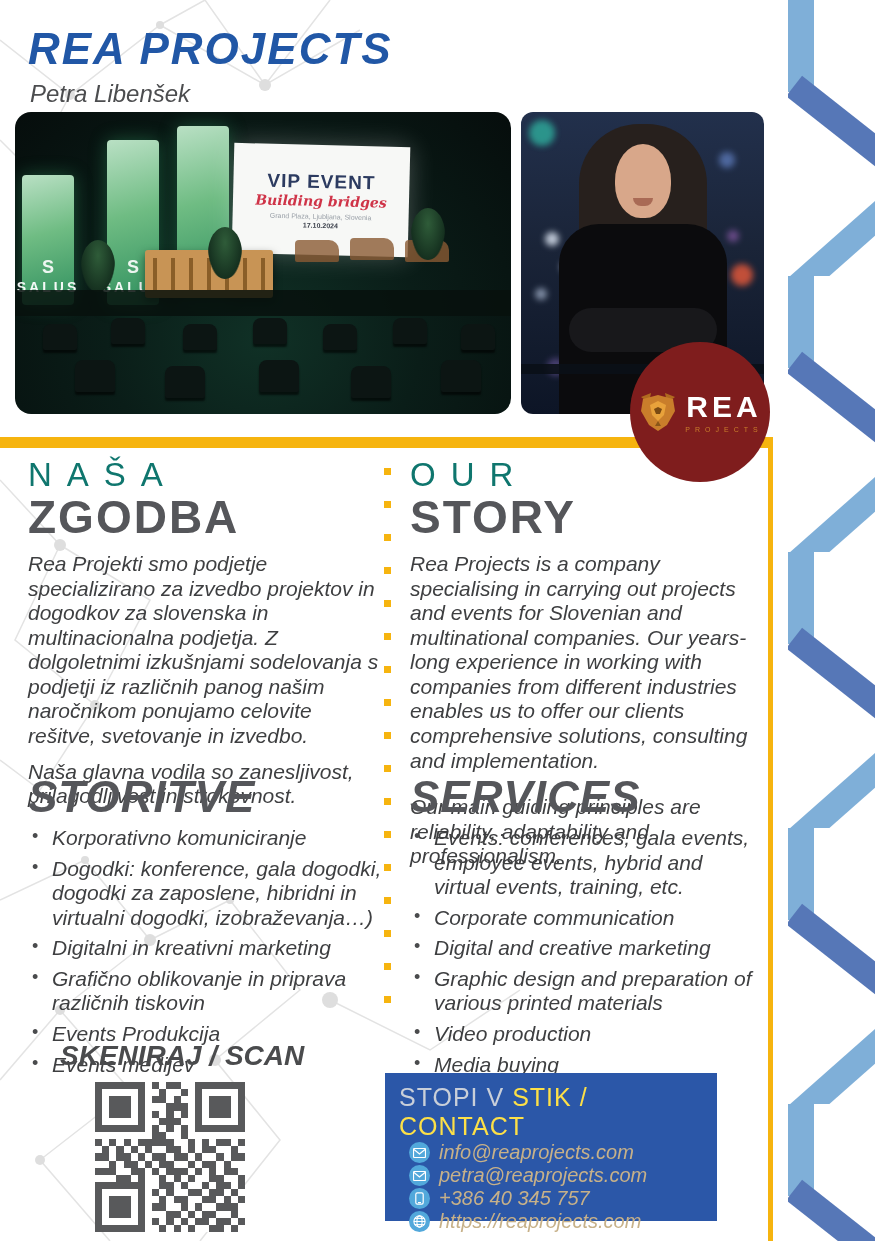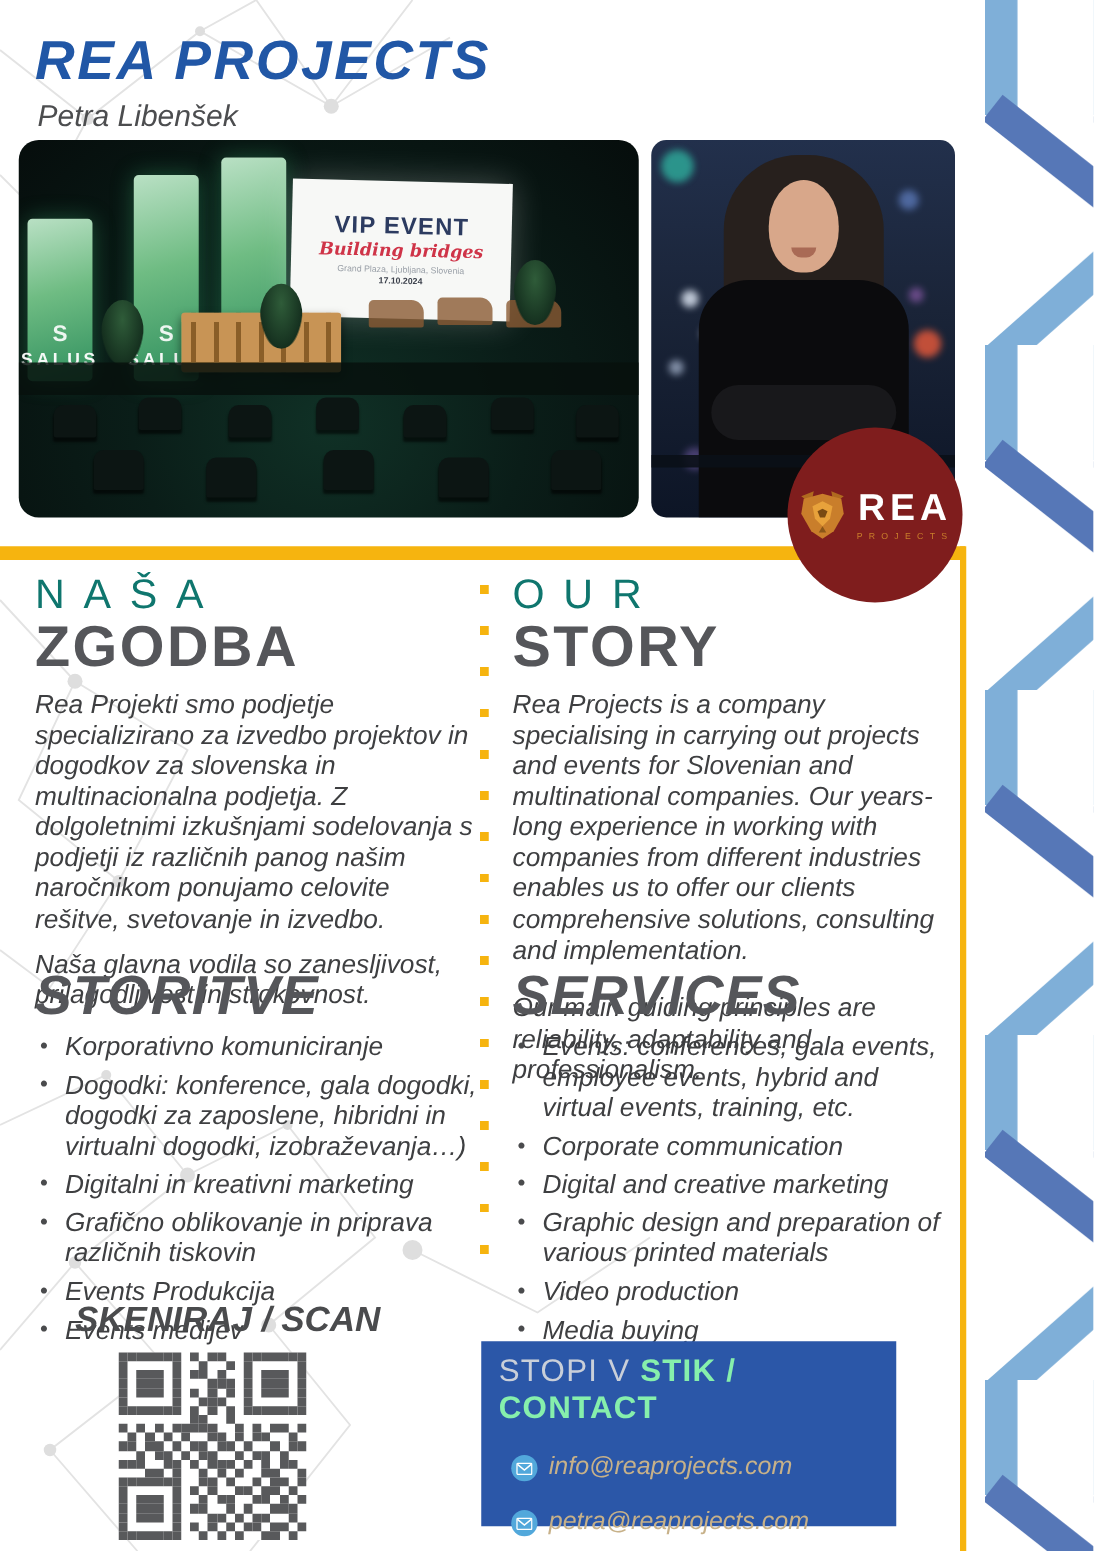--- a/index.html
+++ b/index.html
@@ -82,22 +82,22 @@
   .scanhead{position:absolute;left:60px;top:1040px;font-size:28px;font-weight:bold;font-style:italic;color:#4a4b4d;z-index:3;}
   .qr{position:absolute;left:95px;top:1082px;width:150px;height:150px;display:grid;z-index:3;
       grid-template-columns:repeat(21,1fr);grid-template-rows:repeat(21,1fr);background:#ffffff;}
   .qr .on{background:#58595B;}
 
   
   .contact{position:absolute;left:385px;top:1073px;width:332px;height:148px;background:#2B57A8;z-index:3;
            padding:10px 14px 0 14px;box-sizing:border-box;}
   .contact .head{font-size:25px;letter-spacing:1px;white-space:pre-wrap;}
   .contact .head .plain{color:#c9cfd9;font-weight:400;}
-  .contact .head .accent{color:#86efac;font-weight:bold;}
-  .c-row{display:flex;align-items:flex-end;gap:9px;margin-top:21px;margin-left:10px;}
+  .contact .head .accent{color:#fde047;font-weight:normal;}
+  .c-row{display:flex;align-items:center;gap:9px;margin-top:0;margin-left:10px;}
   .c-ico{width:21px;height:21px;border-radius:50%;background:#52A8DB;flex:0 0 auto;
          display:flex;align-items:center;justify-content:center;}
   .c-txt{font-size:20px;font-style:italic;color:#C7B189;}
 </style>
 </head>
 <body>
 
 <svg class="net" width="875" height="1241">
   <g stroke="#e3e3e3" stroke-width="1.5" fill="none">
     <polyline points="0,40 70,95 160,25 265,85 360,30"></polyline>

